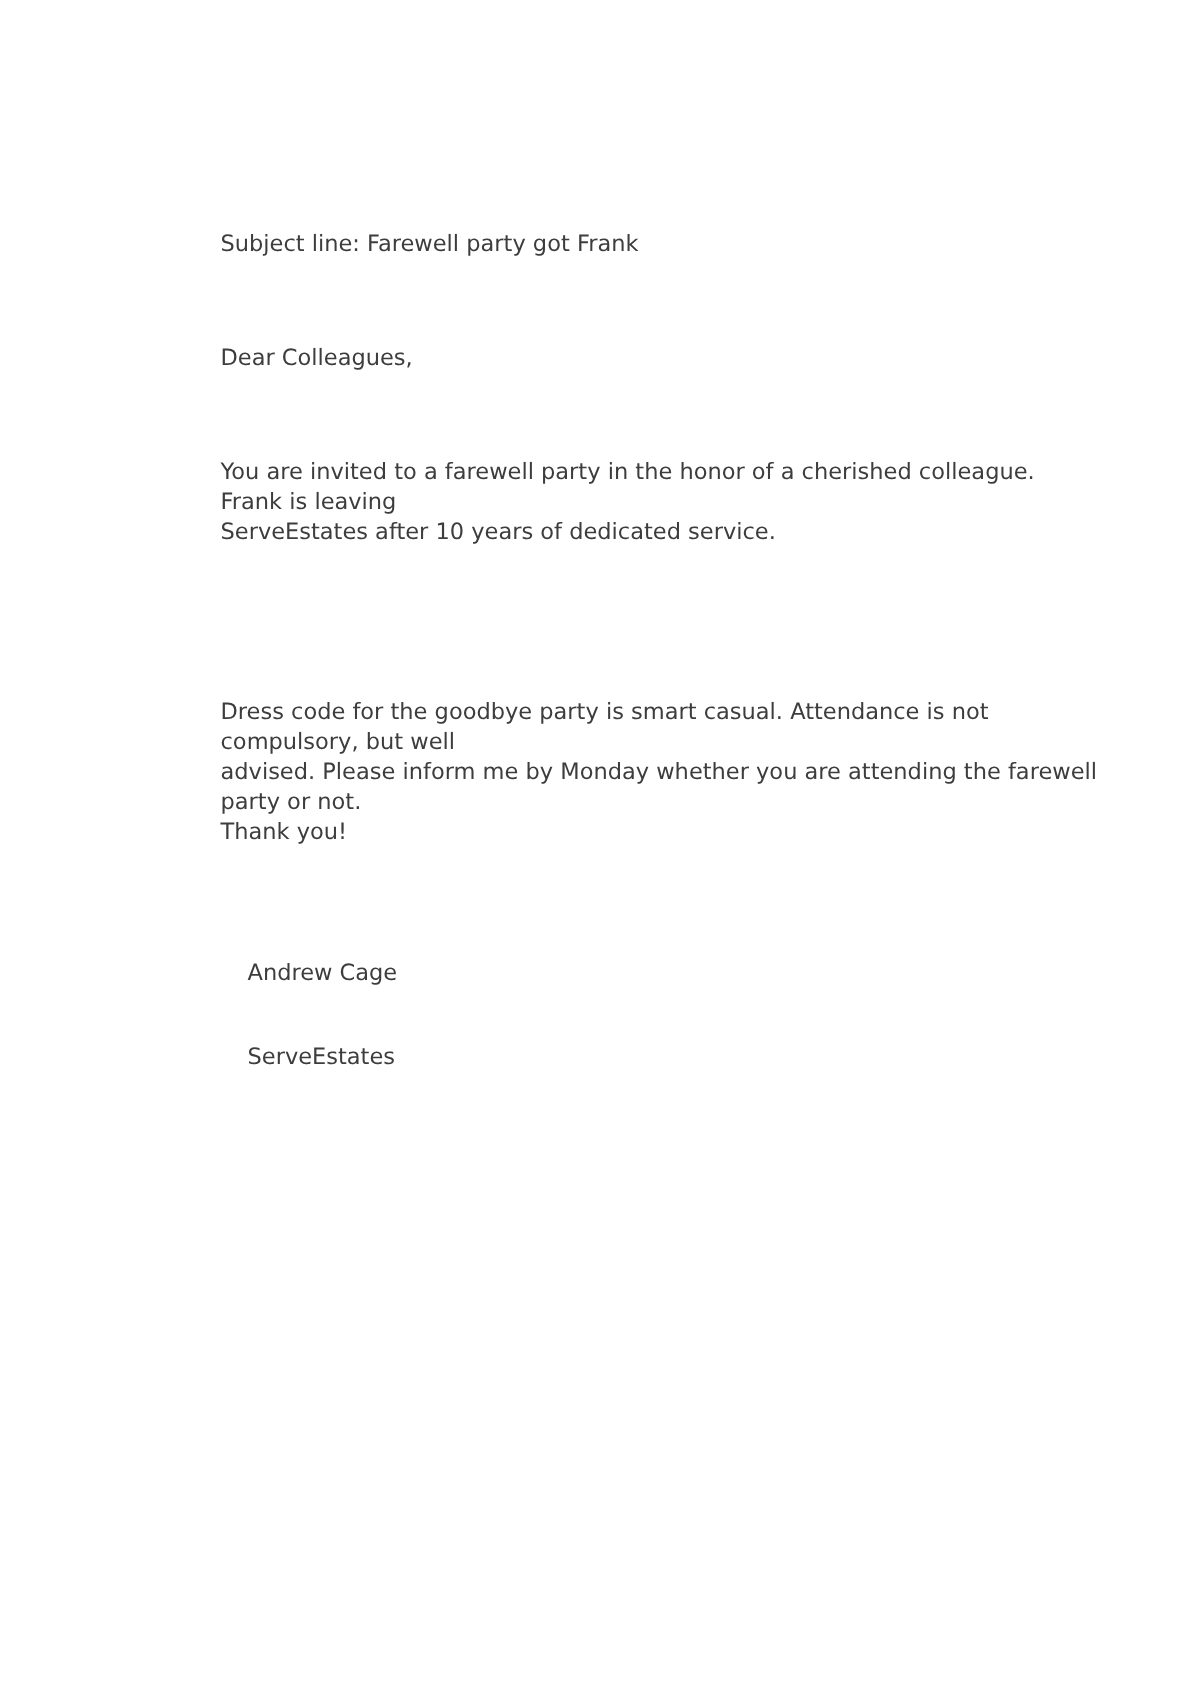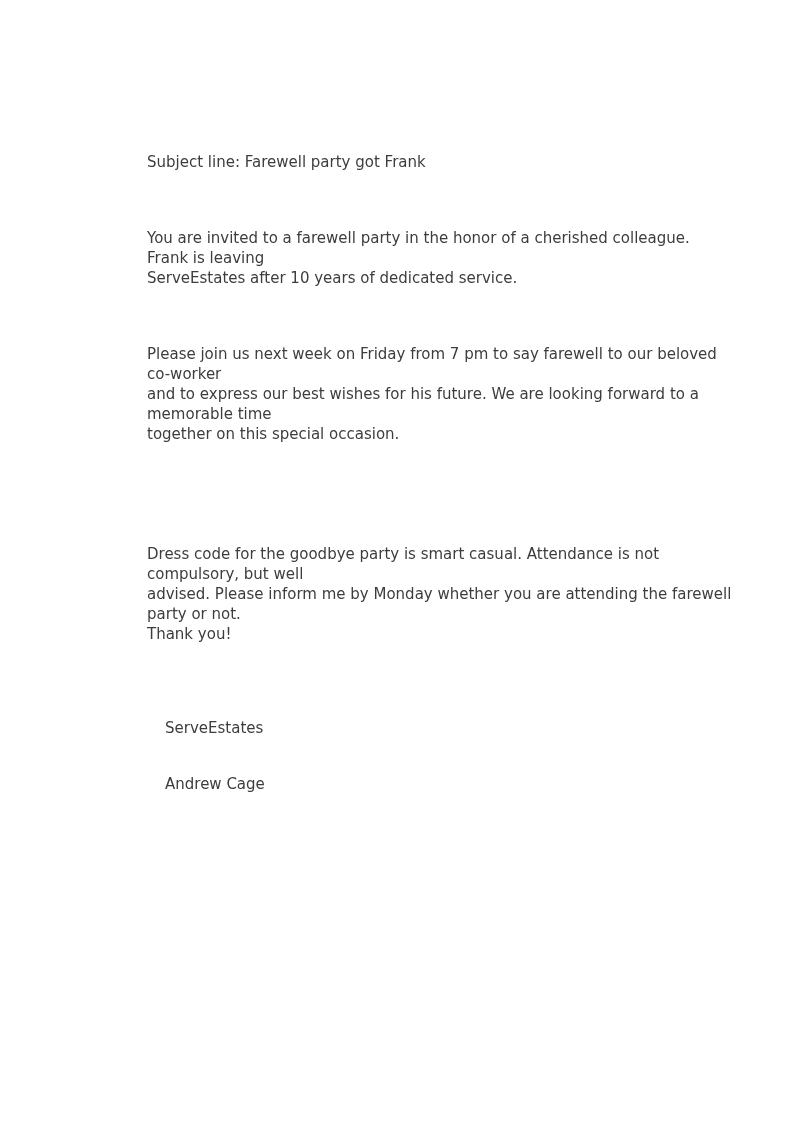--- a/index.html
+++ b/index.html
@@ -37,32 +37,30 @@
   }
 </style>
 </head>
 <body>
 
 <div class="page">
   <div class="letter">
 
     <p class="block">Subject line: Farewell party got Frank</p>
 
+    <p class="block">Dear Colleagues,</p>
 
     <p class="block">You are invited to a farewell party in the honor of a cherished colleague. Frank is leaving
 ServeEstates after 10 years of dedicated service.</p>
 
-    <p class="block">Please join us next week on Friday from 7 pm to say farewell to our beloved co-worker
-and to express our best wishes for his future. We are looking forward to a memorable time
-together on this special occasion.</p>
 
     <p class="block extra-gap">Dress code for the goodbye party is smart casual. Attendance is not compulsory, but well
 advised. Please inform me by Monday whether you are attending the farewell party or not.
 Thank you!</p>
 
 
     <div class="signature">
+      <div>Andrew Cage</div>
       <div>ServeEstates</div>
-      <div>Andrew Cage</div>
     </div>
 
   </div>
 </div>
 
 </body></html>

